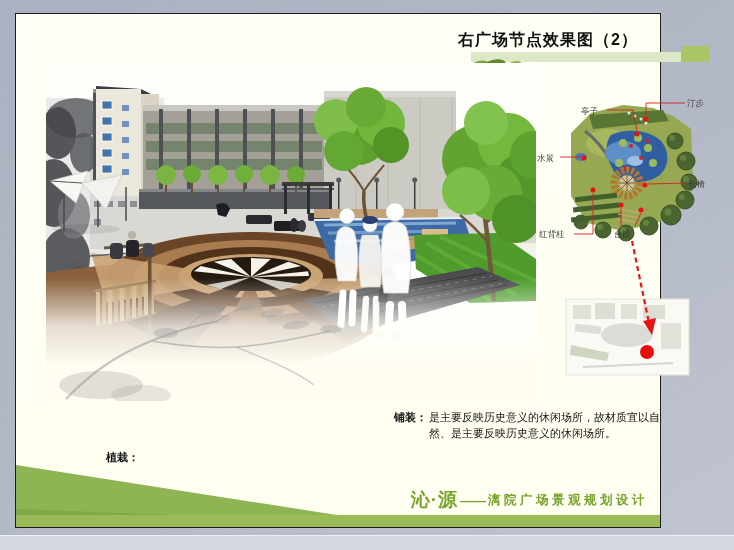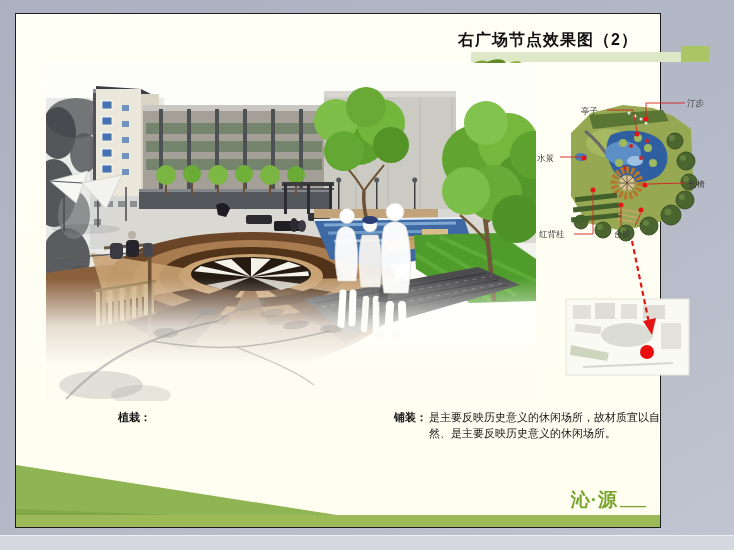--- a/index.html
+++ b/index.html
@@ -19,25 +19,25 @@
     font-size:16px;font-weight:bold;color:#101010;letter-spacing:1px;white-space:nowrap;
   }
   .title-bar{position:absolute;left:455px;top:38px;width:210px;height:10px;background:#dde9c6;}
   .title-square{position:absolute;left:665px;top:32px;width:28px;height:16px;background:#a9c566;}
   .leaf-deco{position:absolute;left:447px;top:40px;}
   .render-wrap{position:absolute;left:30px;top:49px;width:490px;height:338px;}
   .plan-wrap{position:absolute;left:507px;top:69px;width:190px;height:305px;}
   .plan-wrap text{font-family:"Liberation Sans","DejaVu Sans",sans-serif;font-size:8.5px;fill:#3a3a3a;}
   .notes{position:absolute;left:0;top:396px;width:695px;}
   .note{position:absolute;display:flex;font-size:11px;line-height:1.45;color:#141414;}
-  .note-1{left:102px;width:242px;}
+  .note-1{left:90px;width:242px;margin-top:40px;}
   .note-2{left:342px;width:266px;margin-left:36px;}
   .note-label{font-weight:bold;white-space:nowrap;margin-right:2px;}
   .footer{
-    position:absolute;right:12px;bottom:14px;display:flex;align-items:flex-end;
+    position:absolute;right:12px;bottom:14px;display:flex;align-items:center;
     color:#76a42d;white-space:nowrap;
   }
   .footer .brand{font-size:19px;font-weight:bold;letter-spacing:1px;}
   .footer .dash{font-size:13px;font-weight:bold;margin:0 2px;}
   .footer .subtitle{font-size:12.5px;font-weight:bold;letter-spacing:3.5px;}
   .bottom-deco{position:absolute;left:0;bottom:0;width:100%;height:62px;}
 </style>
 </head>
 <body>
 
@@ -499,20 +499,21 @@
     </div>
     <div class="note note-2">
       <span class="note-label">铺装：</span>
       <span class="note-text">是主要反映历史意义的休闲场所，故材质宜以自然、是主要反映历史意义的休闲场所。</span>
     </div>
   </div>
 
   <div class="footer">
     <span class="brand">沁·源</span>
     <span class="dash">——</span>
+    <span class="subtitle">漓院广场景观规划设计</span>
   </div>
 
   <svg class="bottom-deco" viewBox="0 0 695 62" preserveAspectRatio="none">
     <polygon points="0,0 388,56 388,62 0,62" fill="#8fb454"></polygon>
     <polygon points="0,44 388,58 388,62 0,62" fill="#82a748"></polygon>
     <rect x="0" y="50" width="695" height="12" fill="#9cbb58"></rect>
   </svg>
 
 </div>
 

